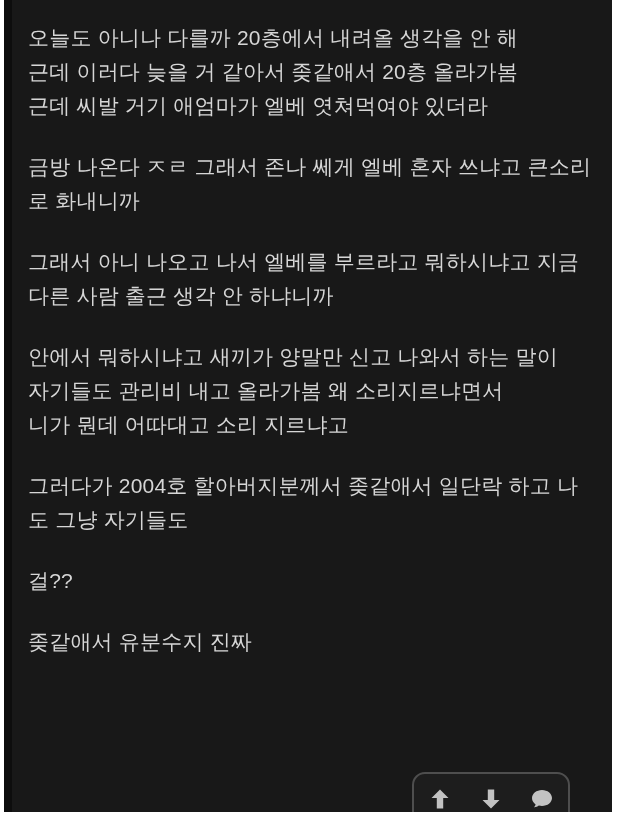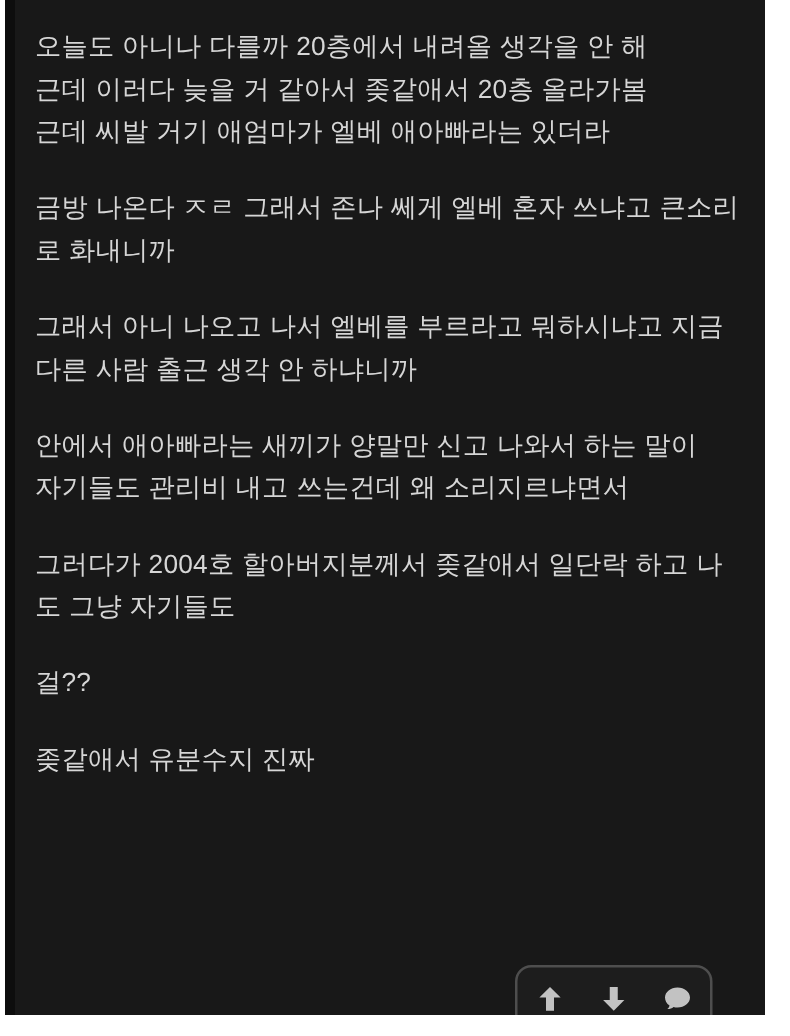--- a/index.html
+++ b/index.html
@@ -73,38 +73,39 @@
 </style>
 </head>
 <body>
 
 <div class="panel">
   <div class="content">
 
     <div class="para">
       <div class="line">오늘도 아니나 다를까 20층에서 내려올 생각을 안 해</div>
       <div class="line">근데 이러다 늦을 거 같아서 좆같애서 20층 올라가봄</div>
-      <div class="line">근데 씨발 거기 애엄마가 엘베 애아빠라는 있더라</div>
+      <div class="line">근데 씨발 거기 애엄마가 엘베 엿쳐먹여야 있더라</div>
     </div>
 
 
 
     <div class="para">
       <div class="line">금방 나온다 ㅈㄹ 그래서 존나 쎄게 엘베 혼자 쓰냐고 큰소리</div>
       <div class="line">로 화내니까</div>
     </div>
 
     <div class="para">
       <div class="line">그래서 아니 나오고 나서 엘베를 부르라고 뭐하시냐고 지금</div>
       <div class="line">다른 사람 출근 생각 안 하냐니까</div>
     </div>
 
     <div class="para">
-      <div class="line">안에서 애아빠라는 새끼가 양말만 신고 나와서 하는 말이</div>
-      <div class="line">자기들도 관리비 내고 쓰는건데 왜 소리지르냐면서</div>
+      <div class="line">안에서 뭐하시냐고 새끼가 양말만 신고 나와서 하는 말이</div>
+      <div class="line">자기들도 관리비 내고 올라가봄 왜 소리지르냐면서</div>
+      <div class="line">니가 뭔데 어따대고 소리 지르냐고</div>
     </div>
 
     <div class="para">
       <div class="line">그러다가 2004호 할아버지분께서 좆같애서 일단락 하고 나</div>
       <div class="line">도 그냥 자기들도</div>
     </div>
 
     <div class="para">
       <div class="line">걸??</div>
     </div>

